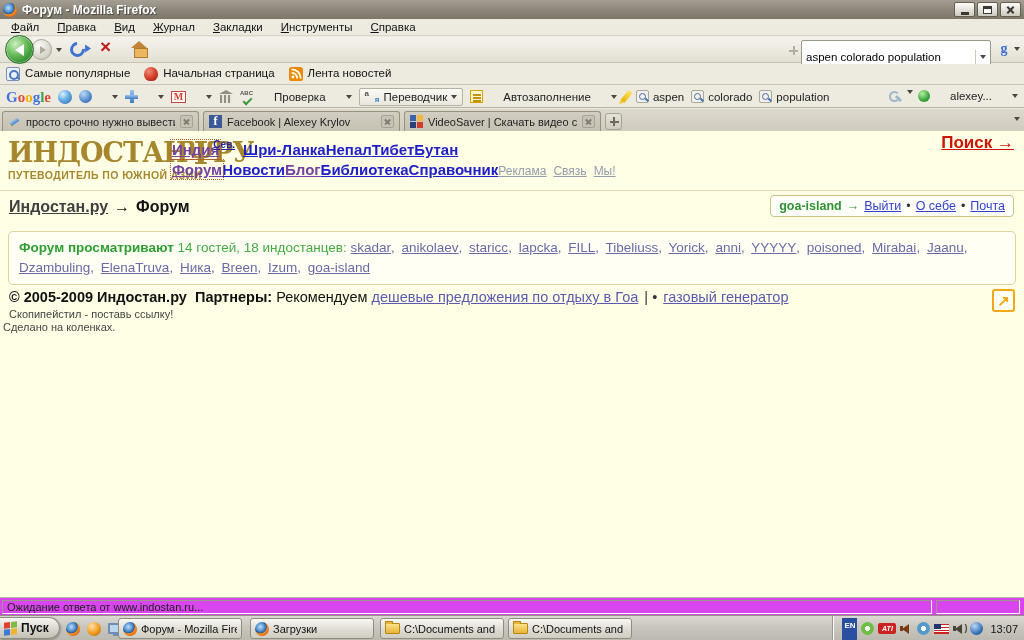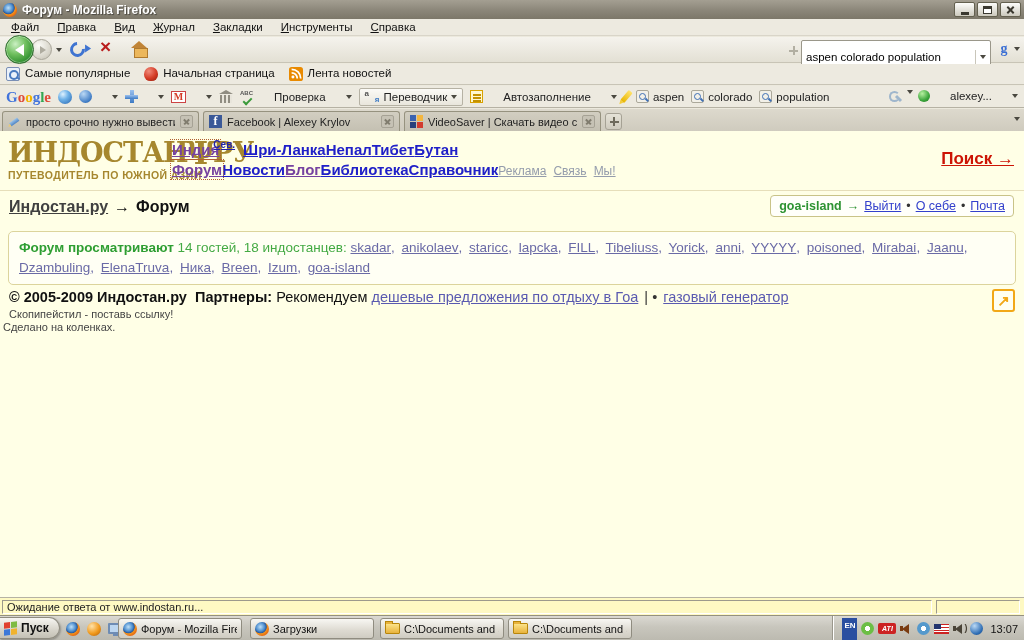--- a/index.html
+++ b/index.html
@@ -140,21 +140,21 @@
   .logo{position:absolute;left:8px;top:7px;color:#A6872E}
   .logo-line{font:bold 27px/30px "DejaVu Serif",serif;letter-spacing:-1px}
   .trident{font-size:31px;font-weight:bold;vertical-align:-2px;margin:0 -1px}
   .logo-sub{font:bold 10.5px/12px "Liberation Sans",sans-serif;letter-spacing:.4px;margin-top:1px}
   .sitenav{position:absolute;left:172px;top:4px;line-height:20px}
   .nav-big{font-size:15px;font-weight:bold;color:#2020C8;text-decoration:underline;cursor:pointer}
   .nav-big.visited{color:#7642A0}
   .nav-outline{outline:1px dotted #B06030;outline-offset:1px}
   .nav-sup{font-size:10px;font-weight:bold;color:#2222AA;text-decoration:underline;vertical-align:7px;margin:0 8px 0 -6px;cursor:pointer}
   .nav-small{font-size:12px;color:#949CAC;text-decoration:underline;margin-right:7px;cursor:pointer}
-  .site-search{position:absolute;right:10px;top:18px;font-size:17px;font-weight:bold;color:#CC1405;text-decoration:underline;cursor:pointer}
+  .site-search{position:absolute;right:10px;top:2px;font-size:17px;font-weight:bold;color:#CC1405;text-decoration:underline;cursor:pointer}
   .hdr-rule{position:absolute;left:0;right:0;top:59px;border-top:1px solid #E6DEBA}
   .breadcrumb{position:absolute;left:9px;top:67px;font-size:16px;font-weight:bold;color:#111}
   .bc-home{color:#404040;text-decoration:underline;cursor:pointer}
   .bc-arrow{font-weight:normal;margin:0 6px}
   .userbox{position:absolute;right:10px;top:64px;background:#FFFFFA;border:1px solid #C9C388;border-radius:4px;padding:3px 8px;font-size:12.5px;display:flex;align-items:center;gap:5px}
   .ub-name{color:#2E9332;font-weight:bold}
   .ub-arrow{color:#2E9332}
   .ub-link{color:#3340CC;text-decoration:underline;cursor:pointer}
   .ub-bullet{color:#333}
   .viewersbox{position:absolute;left:8px;right:8px;top:100px;border:1px solid #DCD49C;border-radius:5px;background:#FFFFF4;padding:6px 10px;font-size:13.5px;line-height:20px}
@@ -166,21 +166,21 @@
   .footer-line{position:absolute;left:9px;top:158px;font-size:14.5px;color:#111}
   .ft-bold{font-weight:bold}
   .ft-link{color:#5A5AB0;text-decoration:underline;cursor:pointer}
   .ft-sep{color:#333;margin:0 2px}
   .ft-note1{position:absolute;left:9px;top:177px;font-size:11px;color:#444}
   .ft-note2{position:absolute;left:3px;top:190px;font-size:11px;color:#444}
   .extlink{position:absolute;right:9px;top:158px;width:23px;height:23px;border:2px solid #F2A818;border-radius:3px;background:#FFFFF2;color:#F2A818;font-weight:bold;font-size:15px;text-align:center;line-height:19px;cursor:pointer}
   .extlink::before{content:"↗"}
 
   
-  #statusbar{position:absolute;top:597px;left:0;right:0;height:18px;background:#fef9c3;border-top:1px solid #B6B2A4;padding-top:8px}
+  #statusbar{position:absolute;top:597px;left:0;right:0;height:18px;background:#d946ef;border-top:1px solid #B6B2A4;padding-top:8px}
   .sb-panel{position:absolute;top:2px;height:14px;border:1px solid;border-color:#9C998C #FFF #FFF #9C998C;font-size:11px;color:#222;padding:0 4px;line-height:12px;white-space:nowrap;overflow:hidden}
   .sb-main{left:2px;width:930px}
   .sb-sub{left:936px;width:84px}
 
   
   #taskbar{position:absolute;top:615px;left:0;right:0;height:25px;
     background:linear-gradient(#DBD9D2 0%,#C8C6BD 45%,#BCBAB0 100%);border-top:1px solid #94917F}
   .startbtn{position:absolute;left:0;top:1px;height:22px;width:60px;border-radius:0 11px 11px 0;
     background:linear-gradient(#F7F6F2,#D6D3C9 60%,#C3C0B5);border:1px solid #8F8C80;border-left:none;
     display:flex;align-items:center;gap:4px;padding:0 8px 0 4px;box-shadow:1px 1px 2px rgba(0,0,0,.25)}

